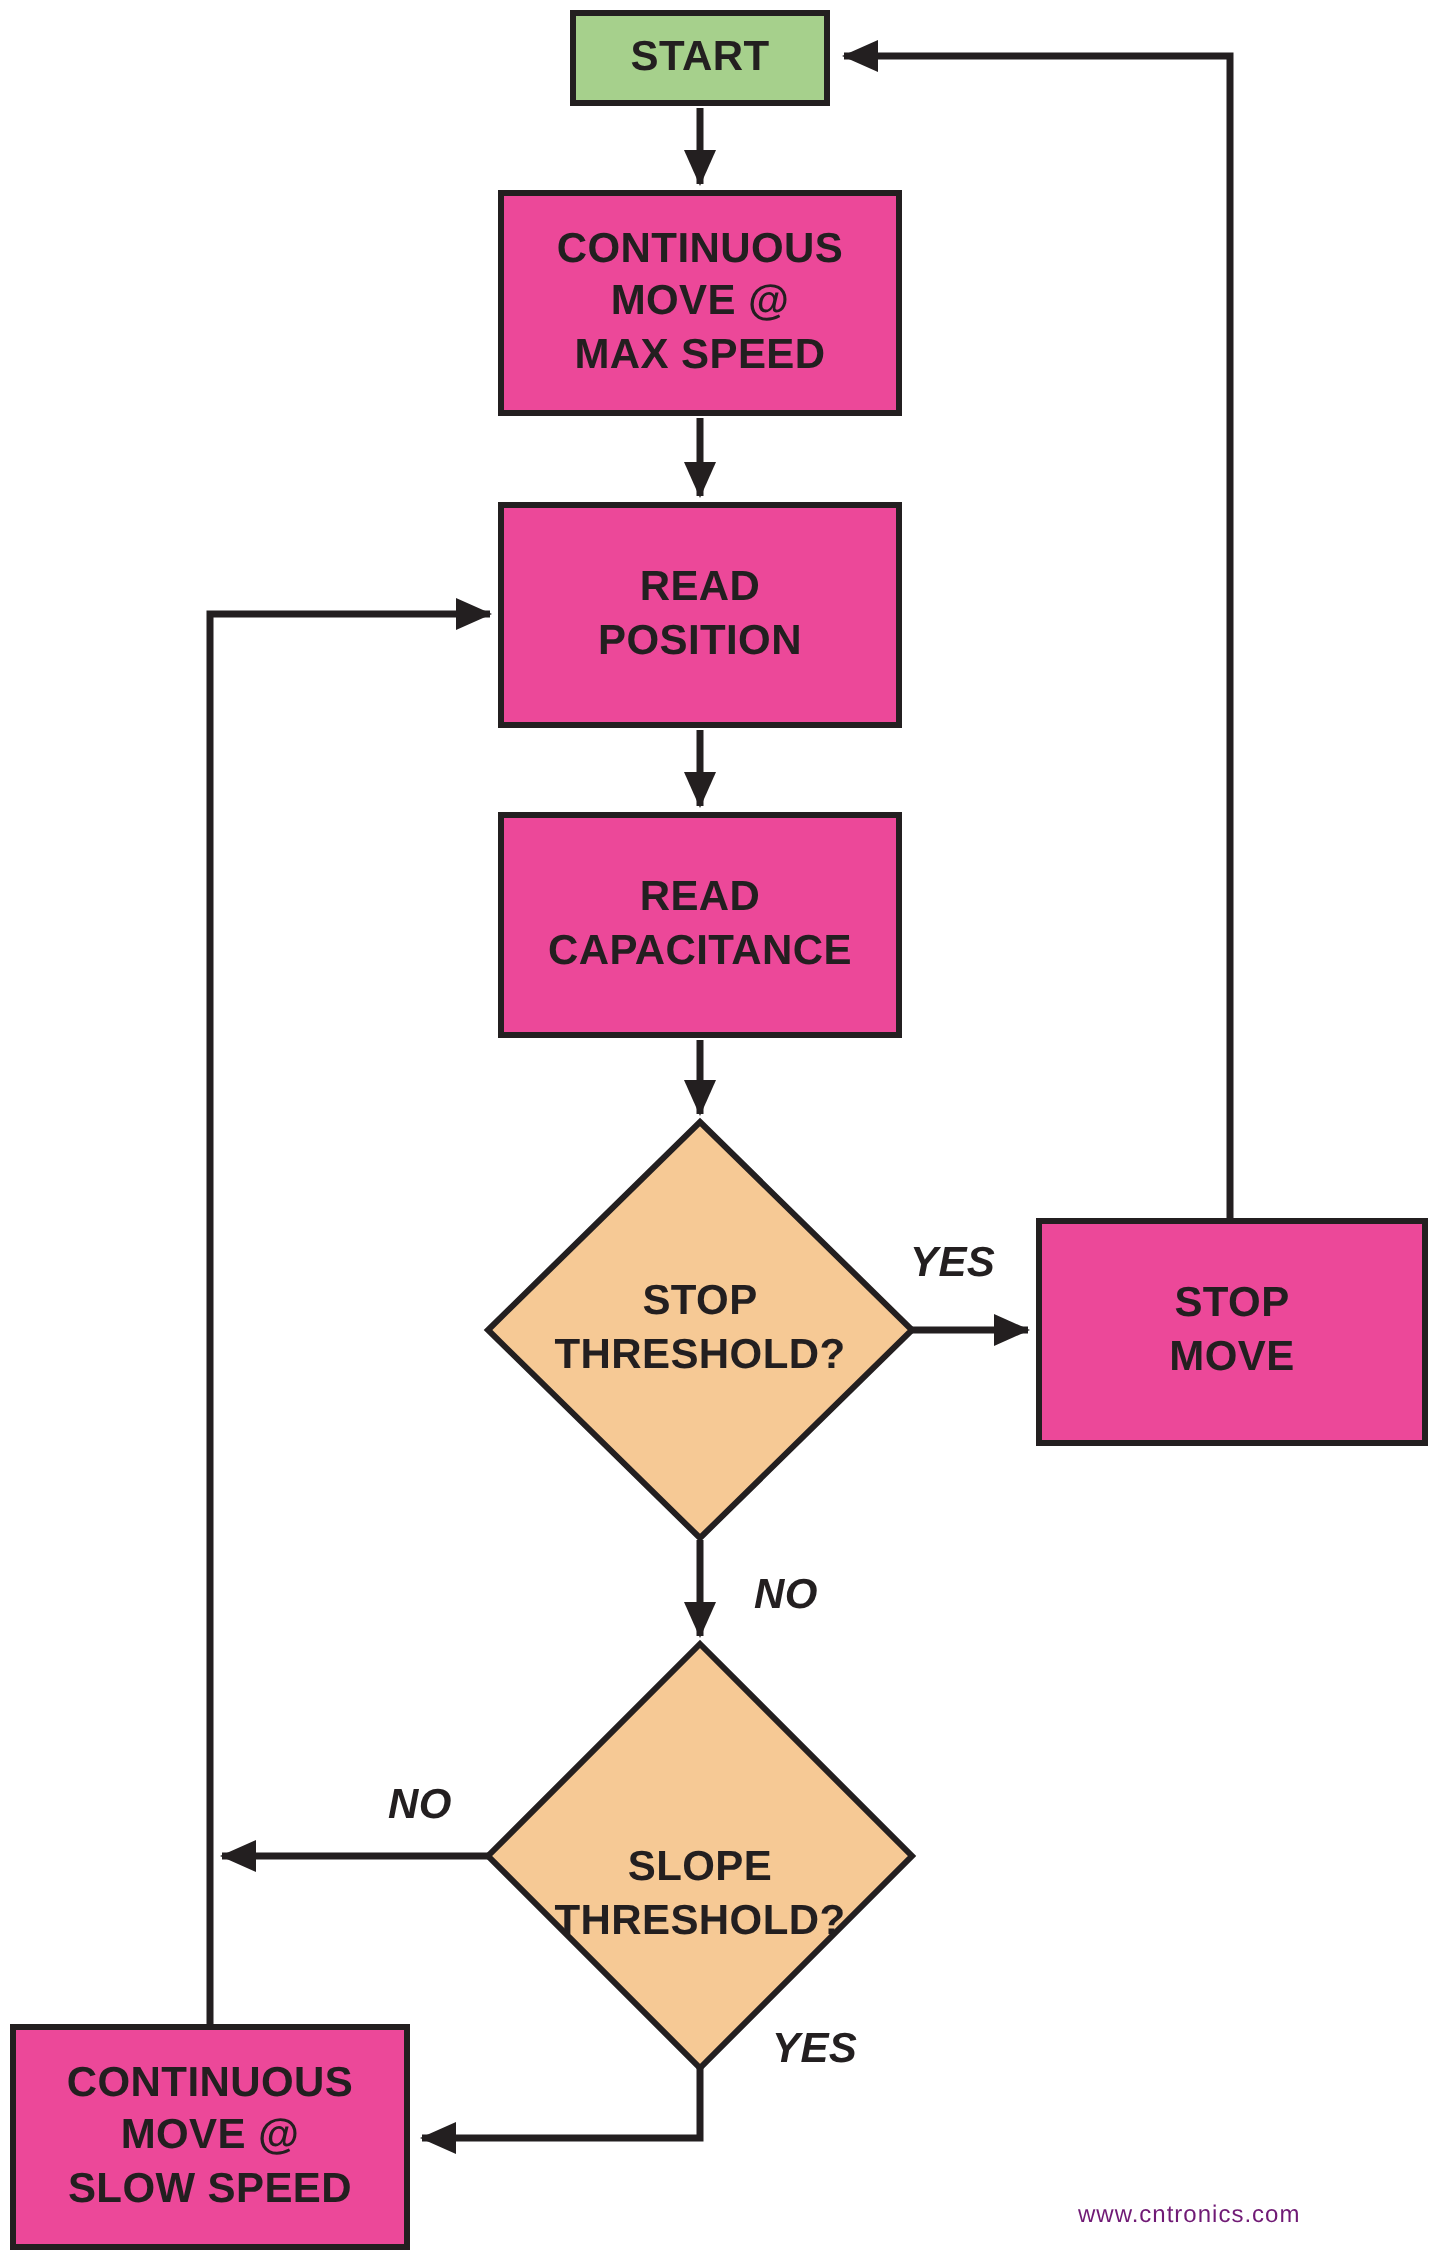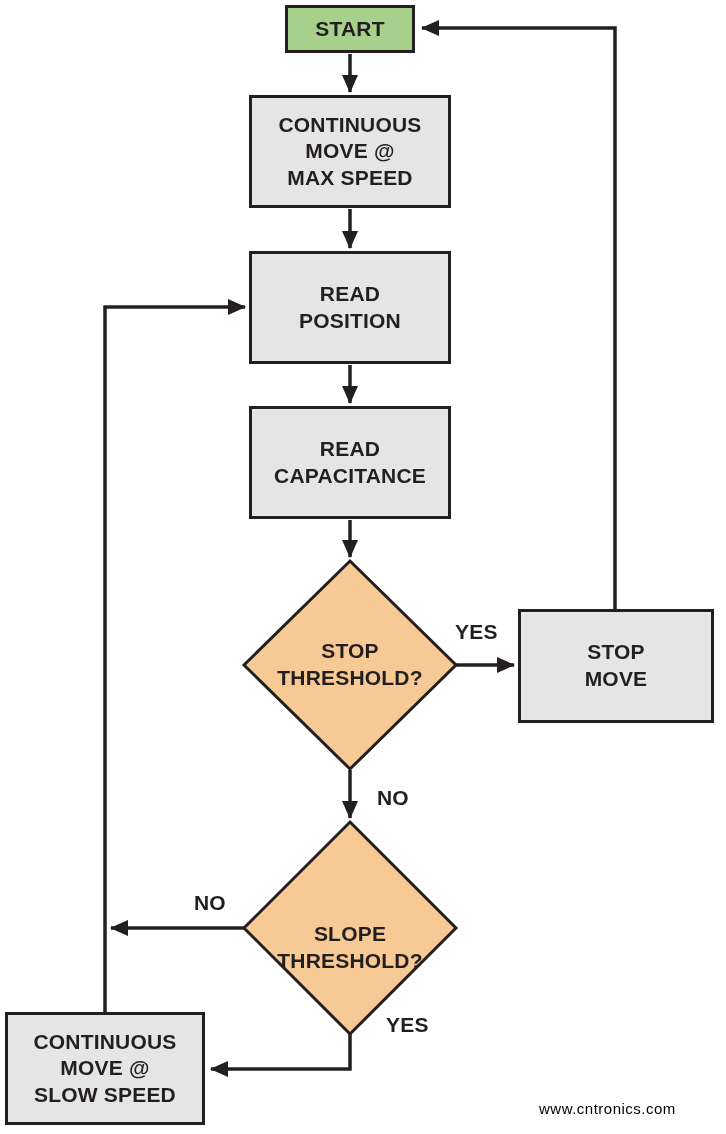--- a/index.html
+++ b/index.html
@@ -8,31 +8,32 @@
     font-family:"Liberation Sans",sans-serif;overflow:hidden;
   }
   svg.wires{position:absolute;left:0;top:0;width:726px;height:1134px;}
   .node{
     position:absolute;display:flex;align-items:center;justify-content:center;
     text-align:center;border:3px solid #231f20;font-weight:bold;font-size:21px;
     line-height:1.27;color:#231f20;white-space:pre-line;box-sizing:border-box;
     letter-spacing:.2px;
   }
   .terminator{background:#a6d08c;}
-  .process{background:#e5e5e5;}
+  .process{background:#ec4899;}
   .dlabel{
     position:absolute;display:flex;align-items:center;justify-content:center;
     text-align:center;font-weight:bold;font-size:21px;line-height:1.27;
     color:#231f20;white-space:pre-line;pointer-events:none;letter-spacing:.2px;
   }
   .elabel{
     position:absolute;font-weight:bold;font-size:21px;color:#231f20;
     letter-spacing:.2px;
+    font-style:italic;
   }
-  .watermark{position:absolute;font-size:15px;color:#000000;letter-spacing:.5px;}
+  .watermark{position:absolute;font-size:12px;color:#701a75;letter-spacing:.5px;}
 </style>
 </head>
 <body>
 
 <div class="stage">
 
   <svg class="wires" viewBox="0 0 726 1134" xmlns="http://www.w3.org/2000/svg">
     <defs>
       <marker id="arrow" markerUnits="userSpaceOnUse" markerWidth="20" markerHeight="18" refX="17" refY="8" orient="auto">
         <path d="M0,0 L18,8 L0,16 Z" fill="#231f20"></path>

